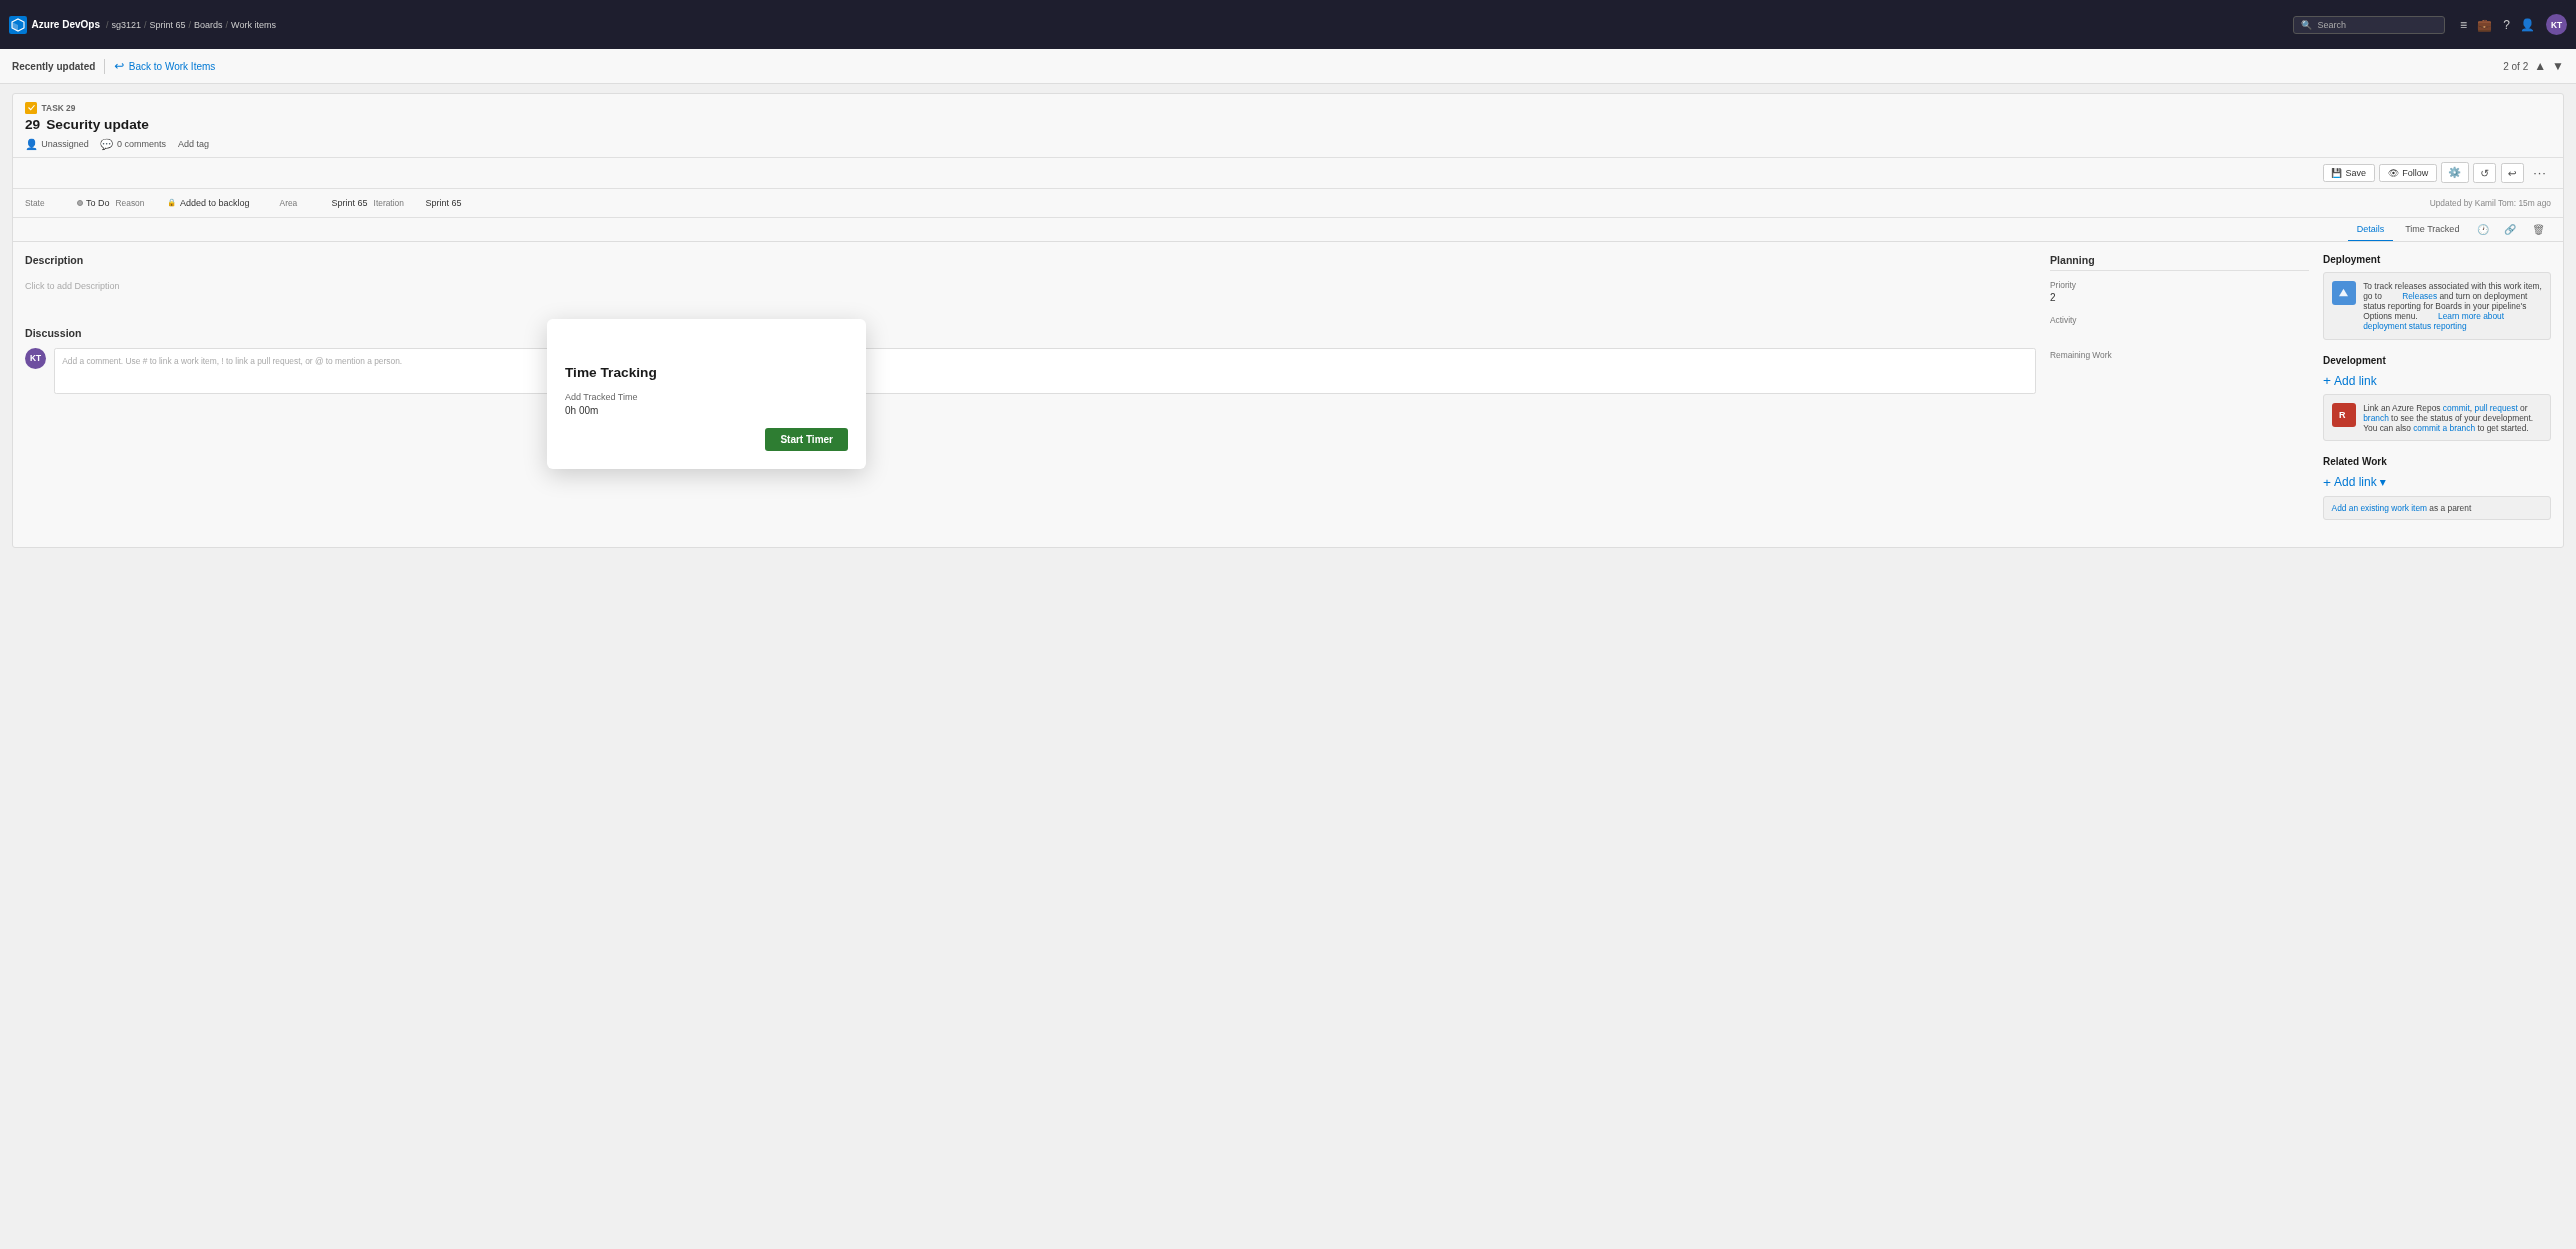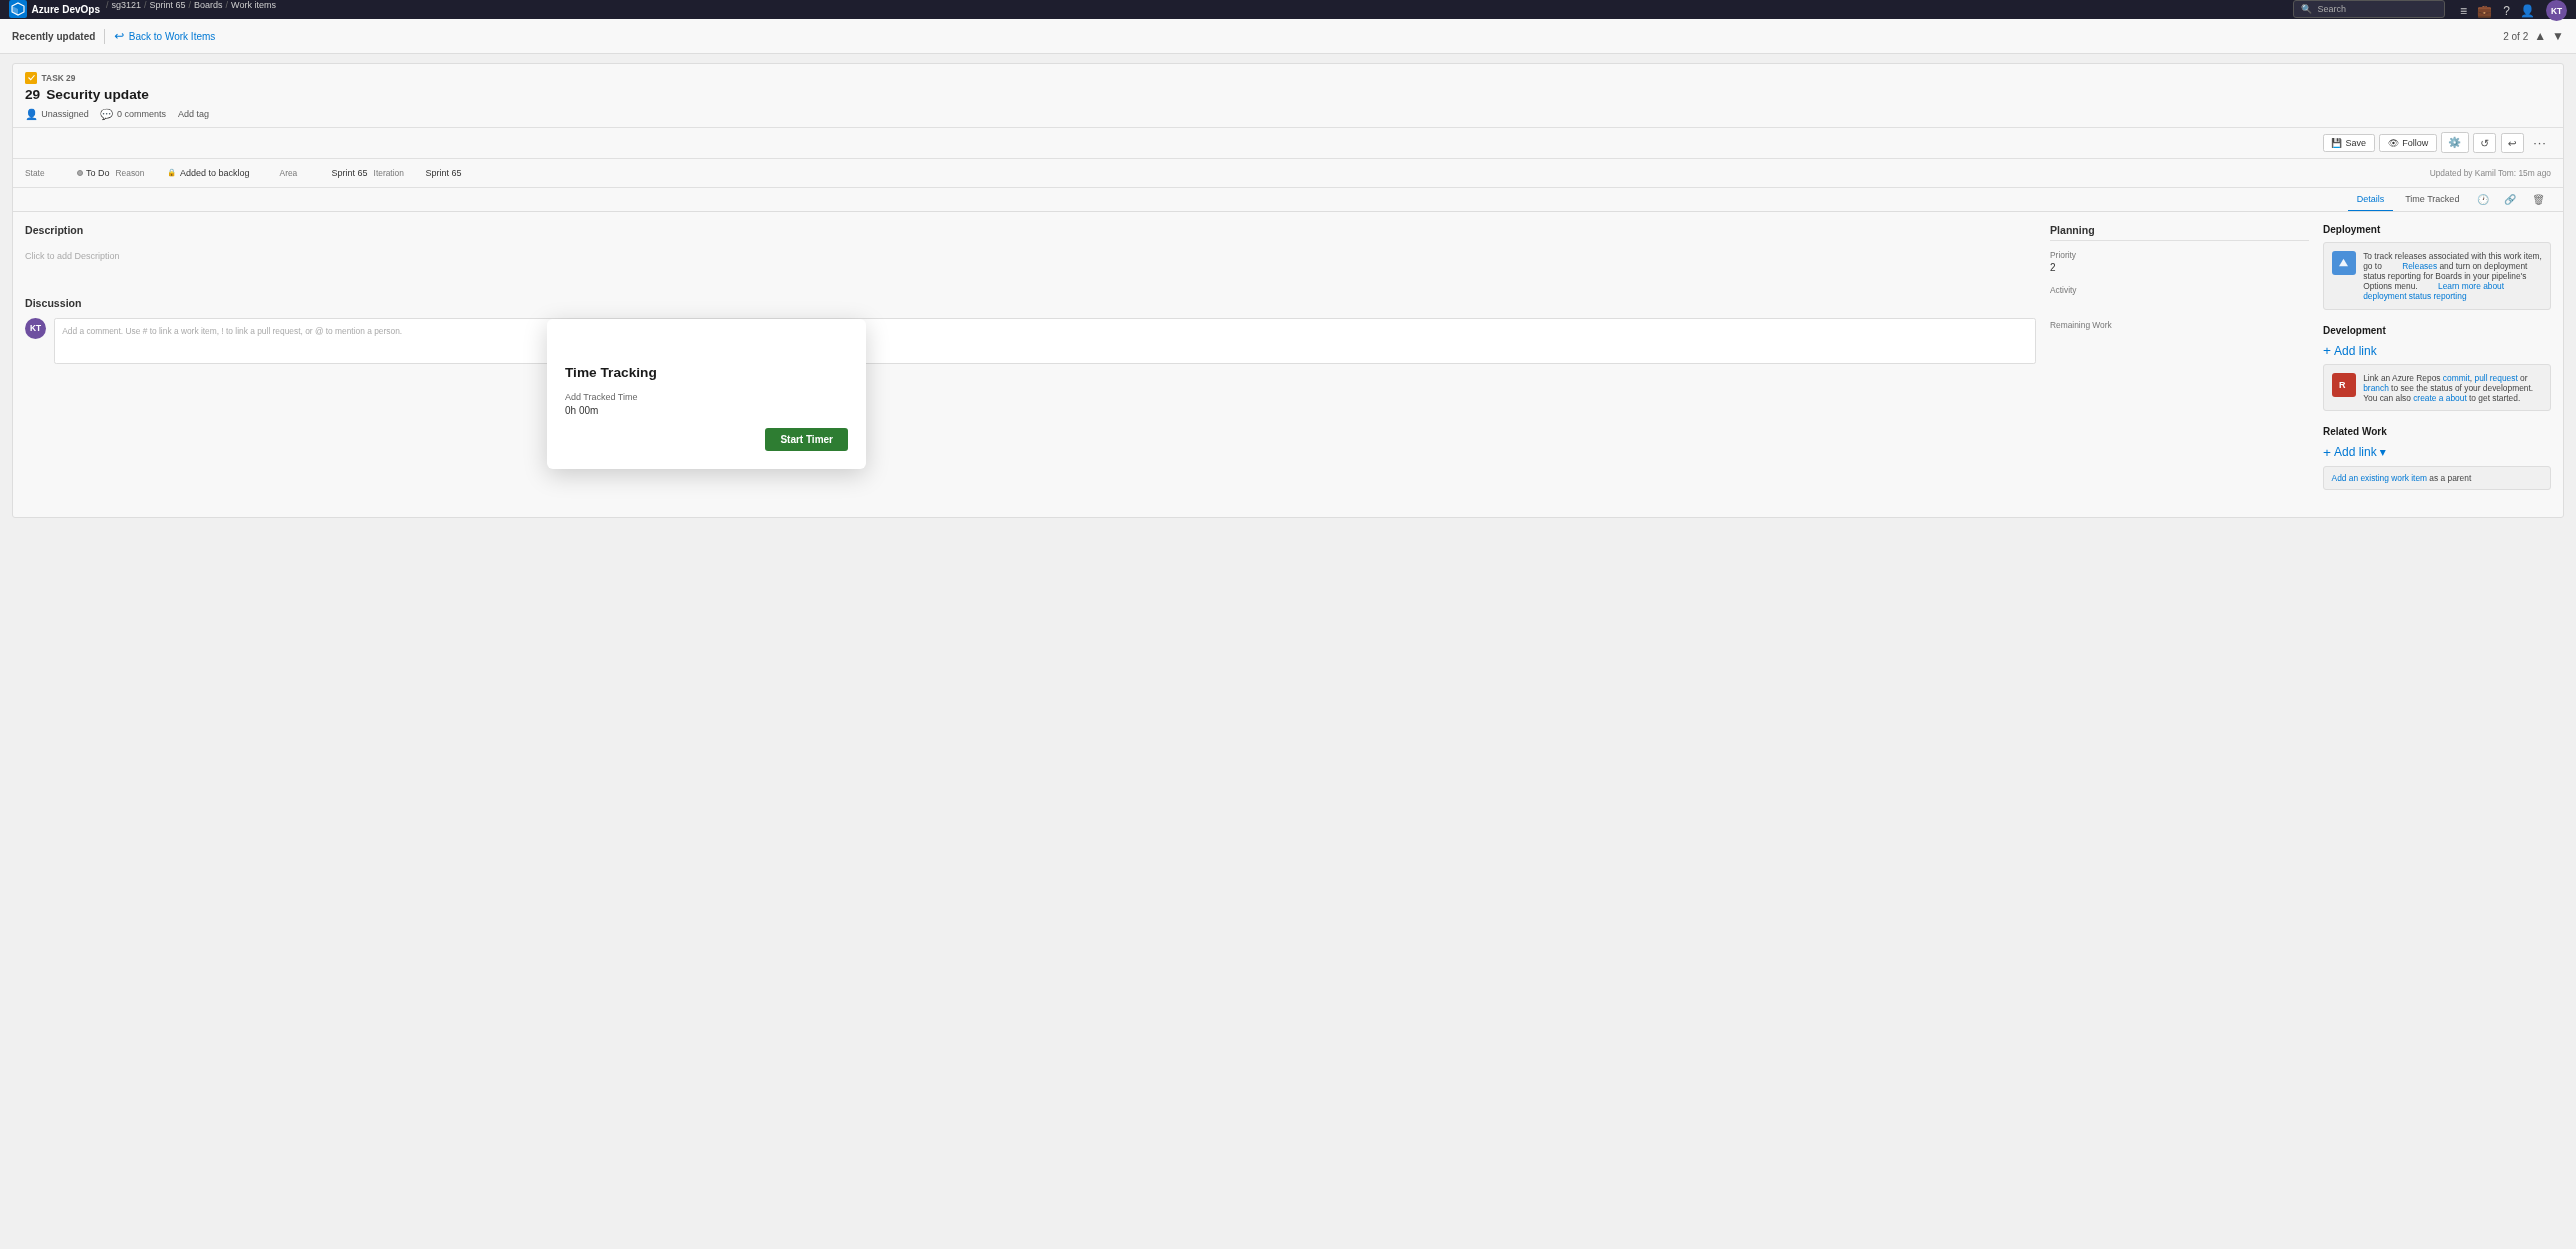--- a/index.html
+++ b/index.html
@@ -7,23 +7,23 @@
       font-family: -apple-system, BlinkMacSystemFont, 'Segoe UI', sans-serif;
       background: #f0f0f0;
       font-size: 10px;
       color: #333;
       min-height: 100vh;
     }
 
     
     .top-nav {
       display: flex;
-      align-items: flex-start;
+      align-items: center;
       background: #1e1e2e;
-      height: 19px;
+      height: 49px;
       padding: 0 9px;
       gap: 6px;
     }
     .nav-logo {
       display: flex;
       align-items: center;
       gap: 4.6px;
       color: white;
       font-size: 10px;
       font-weight: 600;
@@ -725,21 +725,21 @@
               <svg width="15" height="15" viewBox="0 0 20 20" style="font-size:16px">
                 <rect width="20" height="20" rx="2" fill="#c0392b"></rect>
                 <text x="4" y="15" fill="white" font-size="12" font-weight="bold">R</text>
               </svg>
             </div>
             <div class="dev-text">
               Link an Azure Repos <a>commit</a>,
               <a>pull request</a> or
               <a>branch</a> to see
               the status of your development. You can also
-              <a>create a about</a>
+              <a>commit a branch</a>
               to get started.
             </div>
           </div>
         </div>
 
         <div class="right-section">
           <div class="right-section-title">Related Work</div>
           <div class="related-work-add">
             <span style="font-size:13.7px;font-weight:300;">+</span>
             <span>Add link</span>

